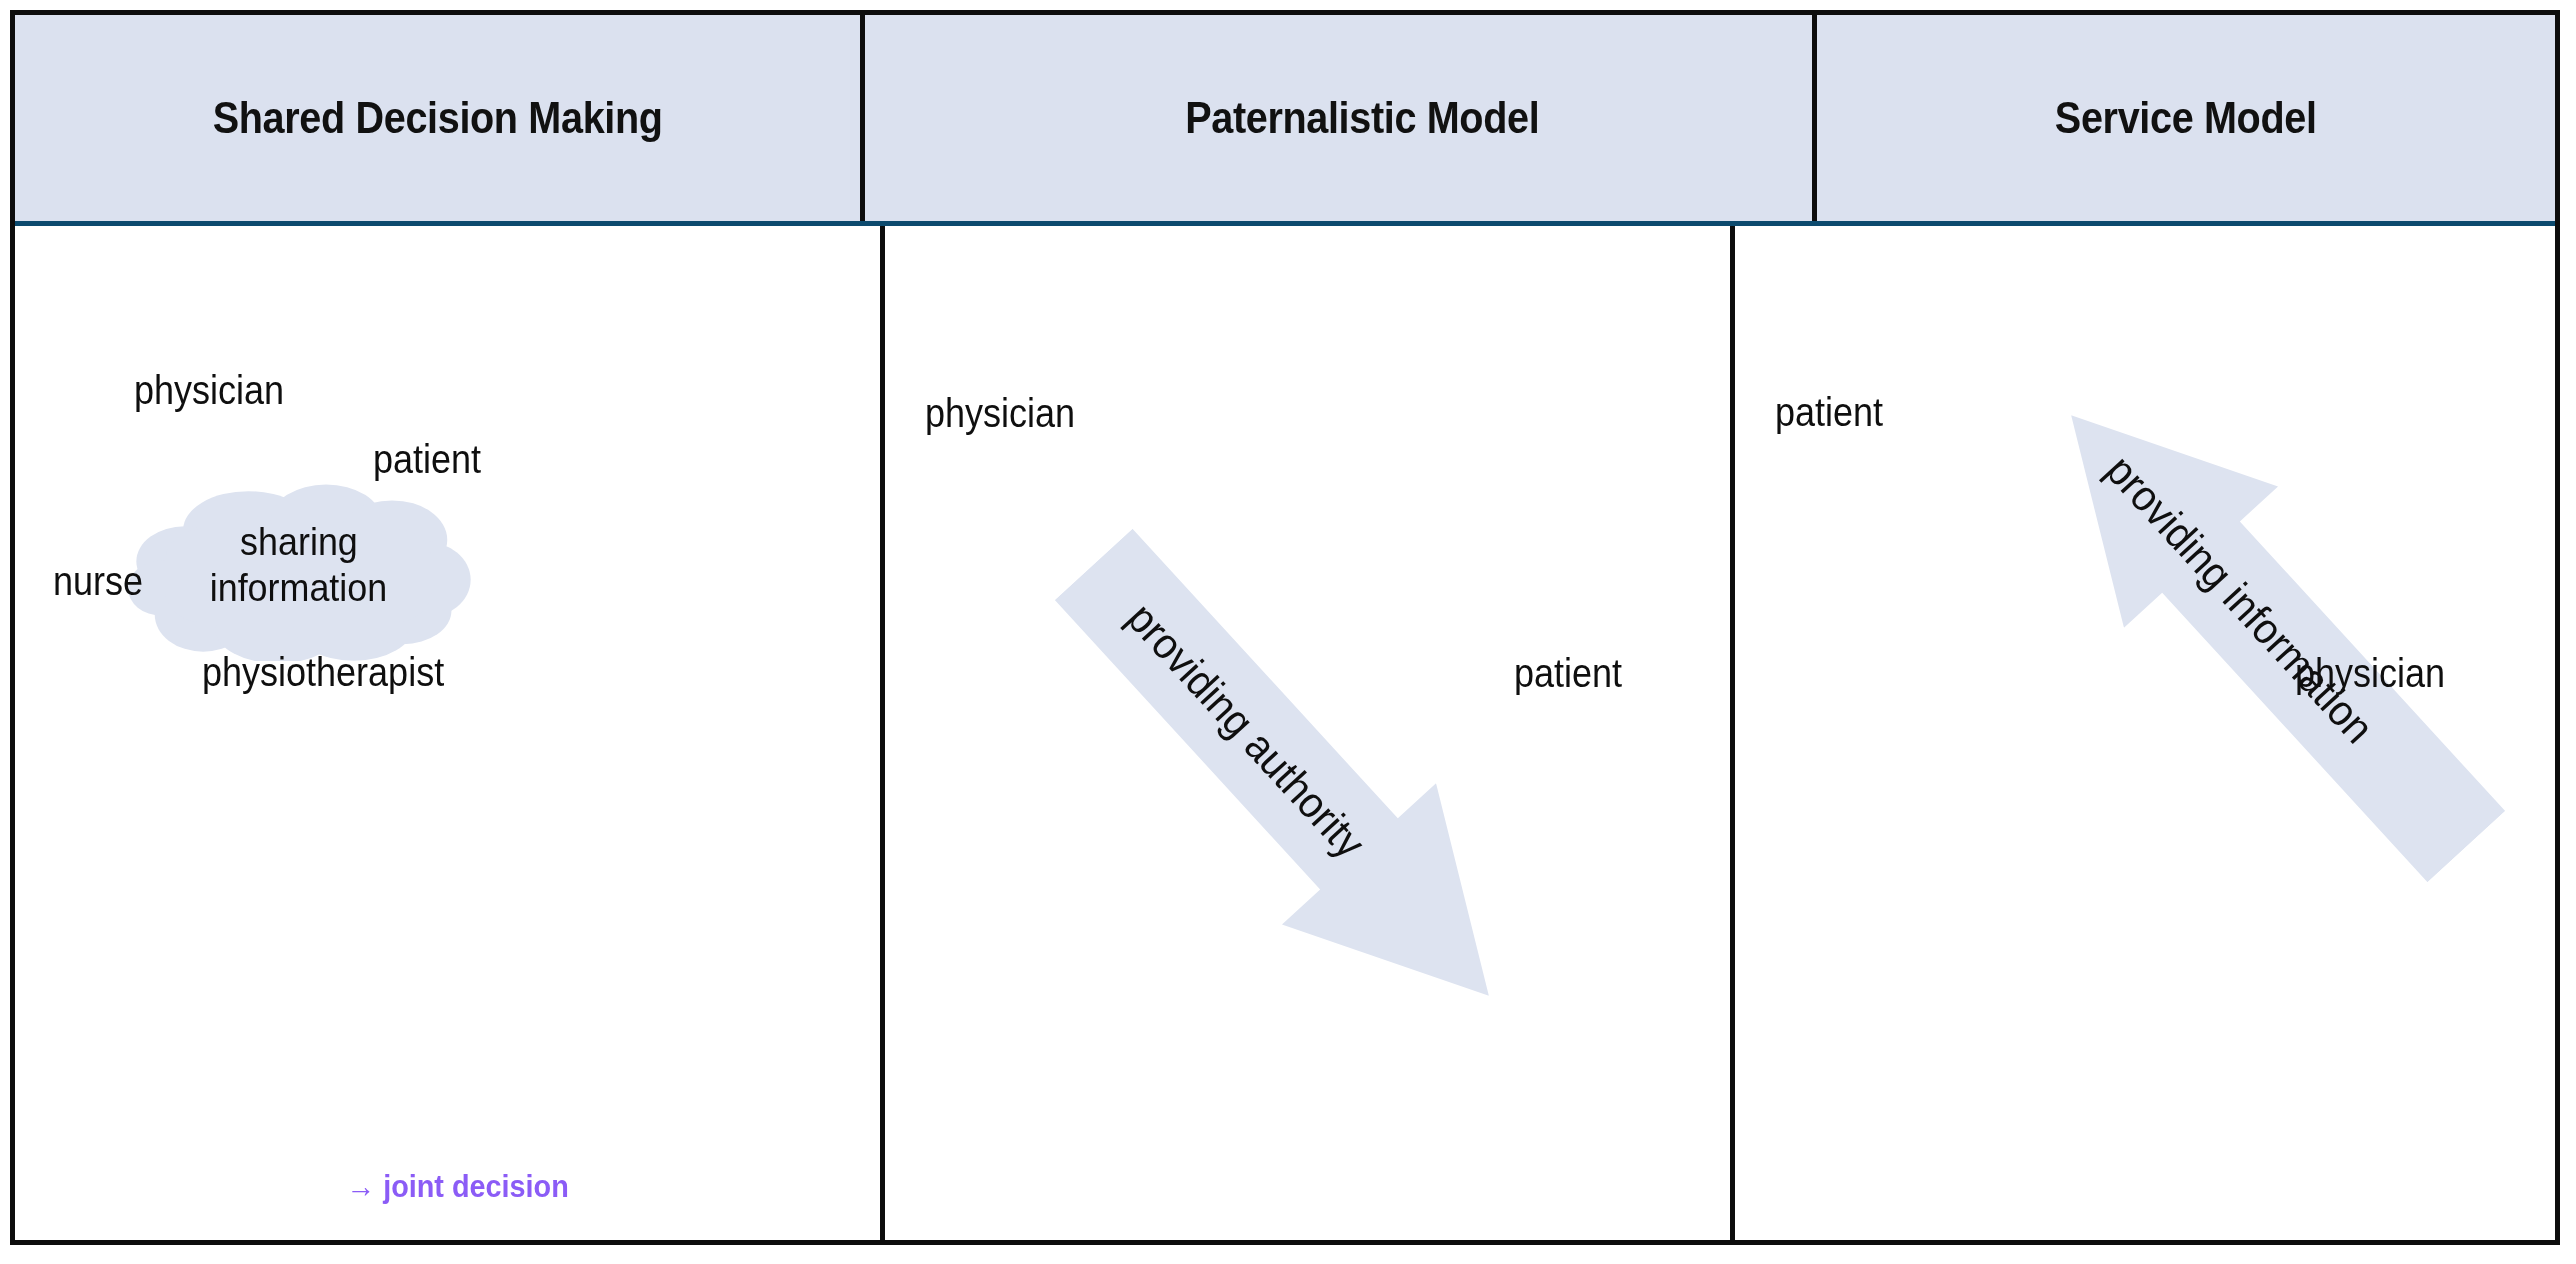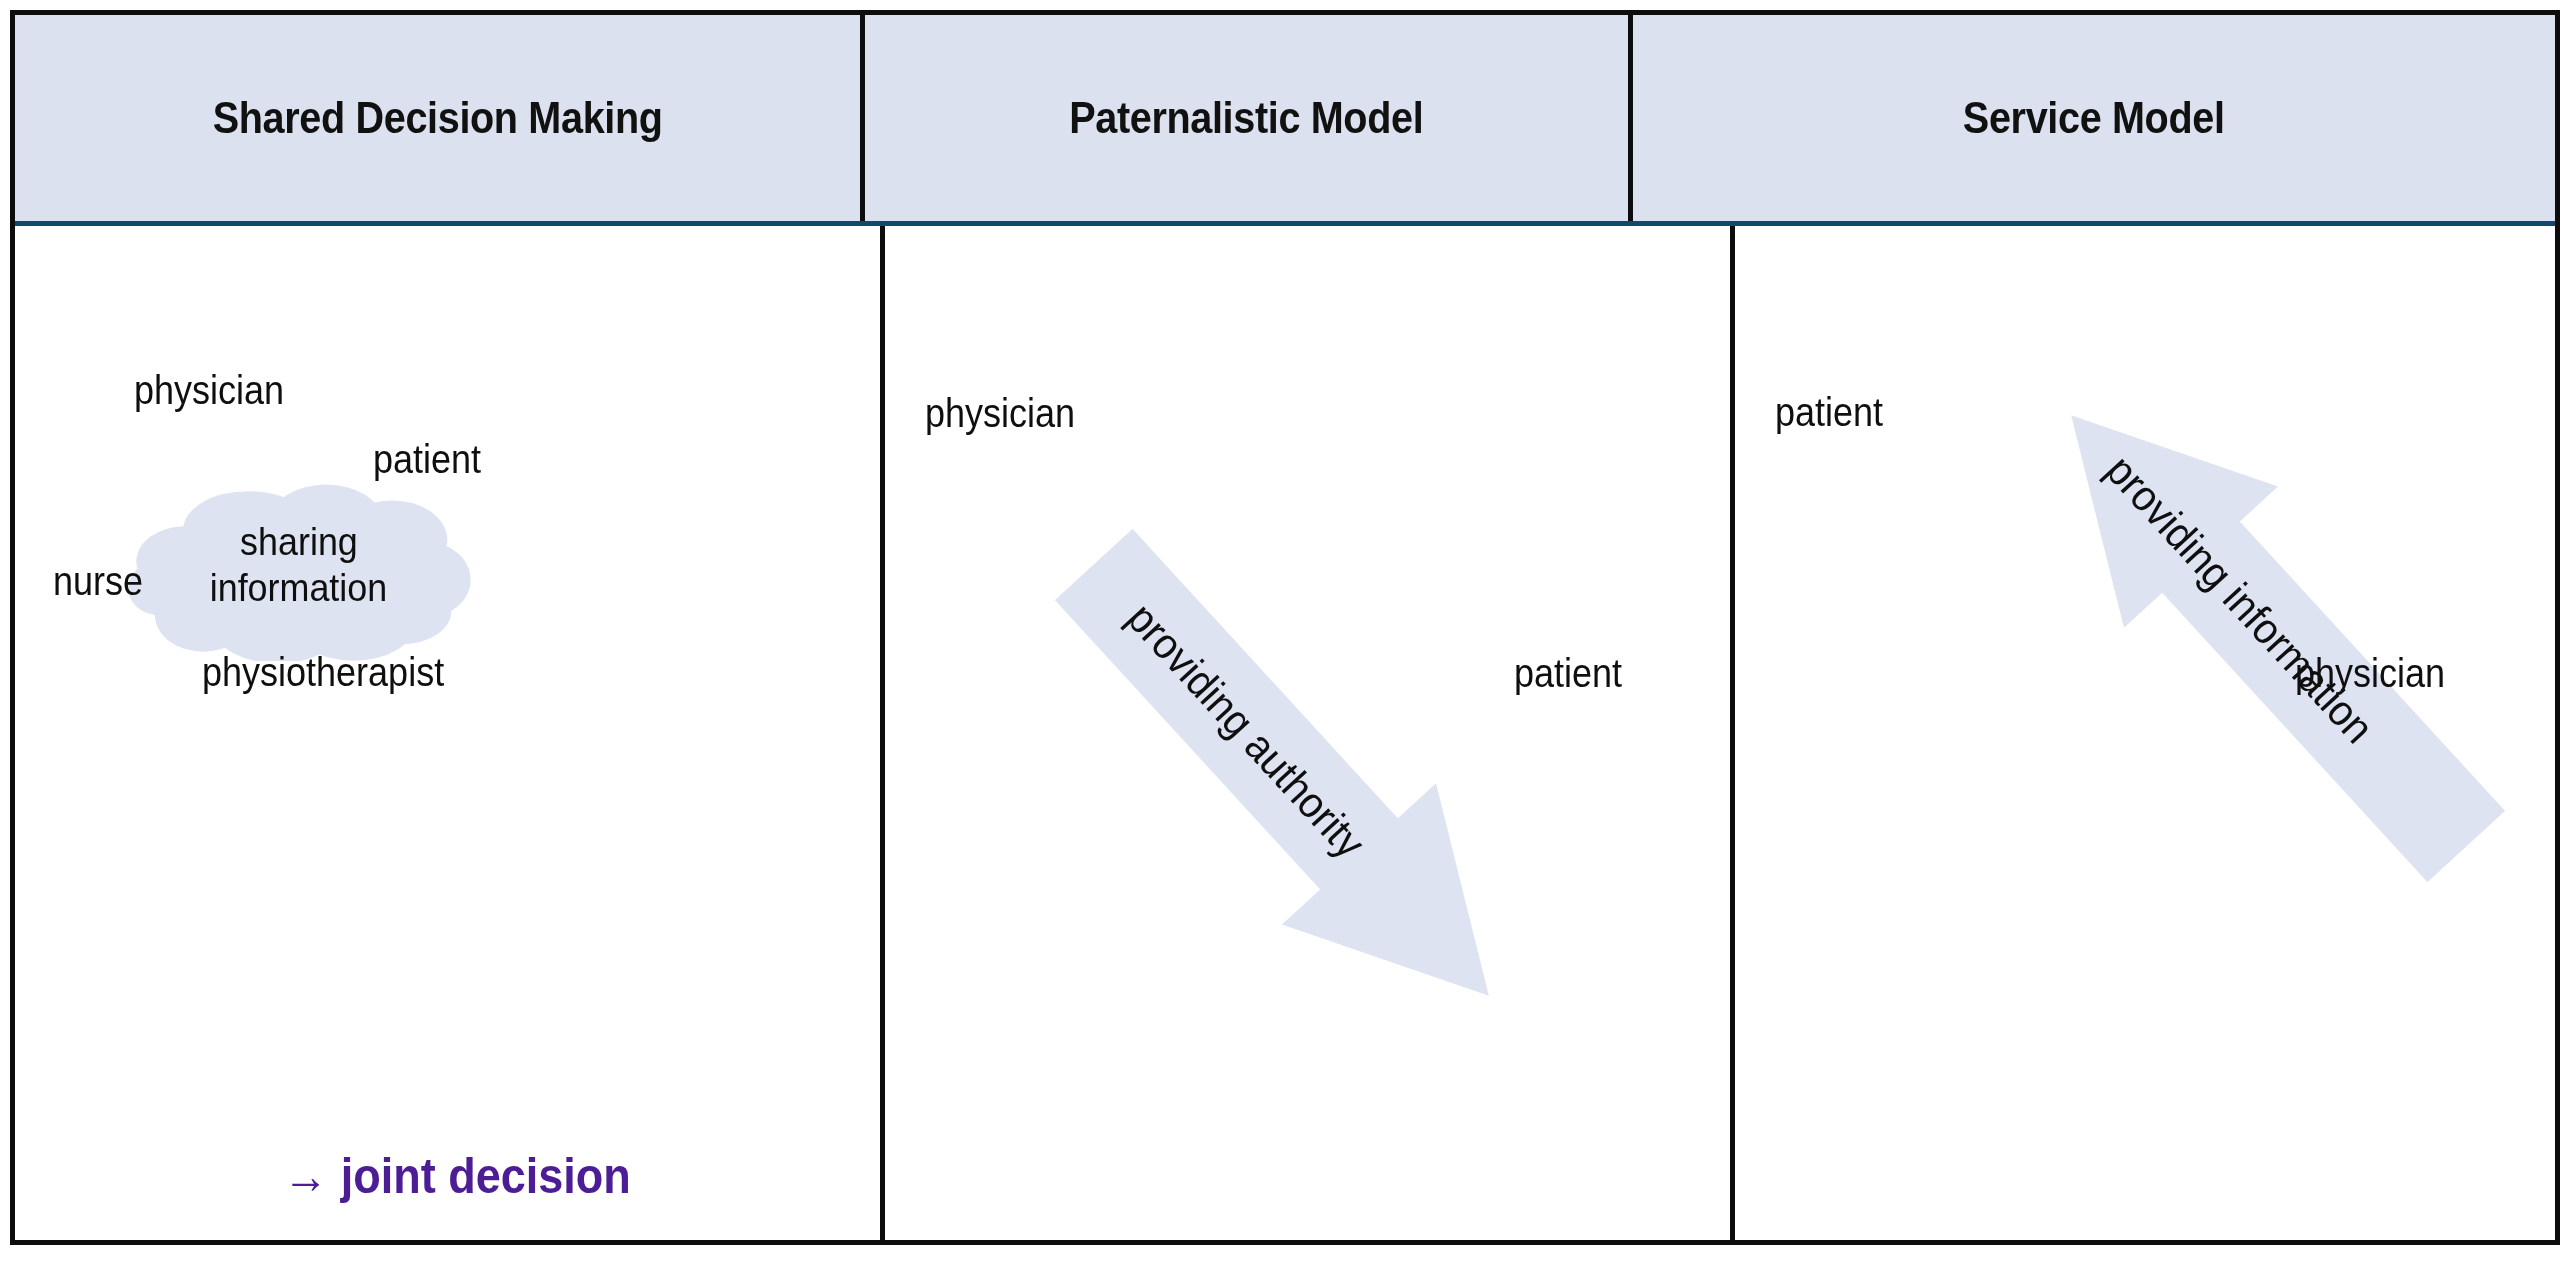--- a/index.html
+++ b/index.html
@@ -38,21 +38,21 @@
     box-sizing: border-box;
   }
   .header-cell {
     display: flex;
     align-items: center;
     justify-content: center;
     box-sizing: border-box;
     height: 100%;
   }
   .header-cell.c1 { width: 850px; border-right: 5px solid #0d0d0d; }
-  .header-cell.c2 { width: 768px; border-right: 5px solid #0d0d0d; }
+  .header-cell.c2 { width: 905px; border-right: 5px solid #0d0d0d; margin-left: 47px; }
   .header-cell.c3 { flex: 1 1 auto; }
   .header-title {
     font-size: 45px;
     font-weight: bold;
     letter-spacing: -0.4px;
     color: #111111;
     white-space: nowrap;
     transform: scaleX(0.88);
   }
 
@@ -86,23 +86,23 @@
     transform-origin: left center;
     line-height: 1.1;
   }
 
   .footer-label {
     position: absolute;
     bottom: 35px;
     left: 0;
     right: 0;
     text-align: center;
-    font-size: 50px;
+    font-size: 32px;
     font-weight: bold;
-    color: #4c1d95;
+    color: #8b5cf6;
     white-space: nowrap;
   }
   .footer-label .inner { display: inline-block; transform: scaleX(0.9); }
 
   
   .cloud {
     position: absolute;
     left: 88px;
     top: 255px;
     width: 351px;

